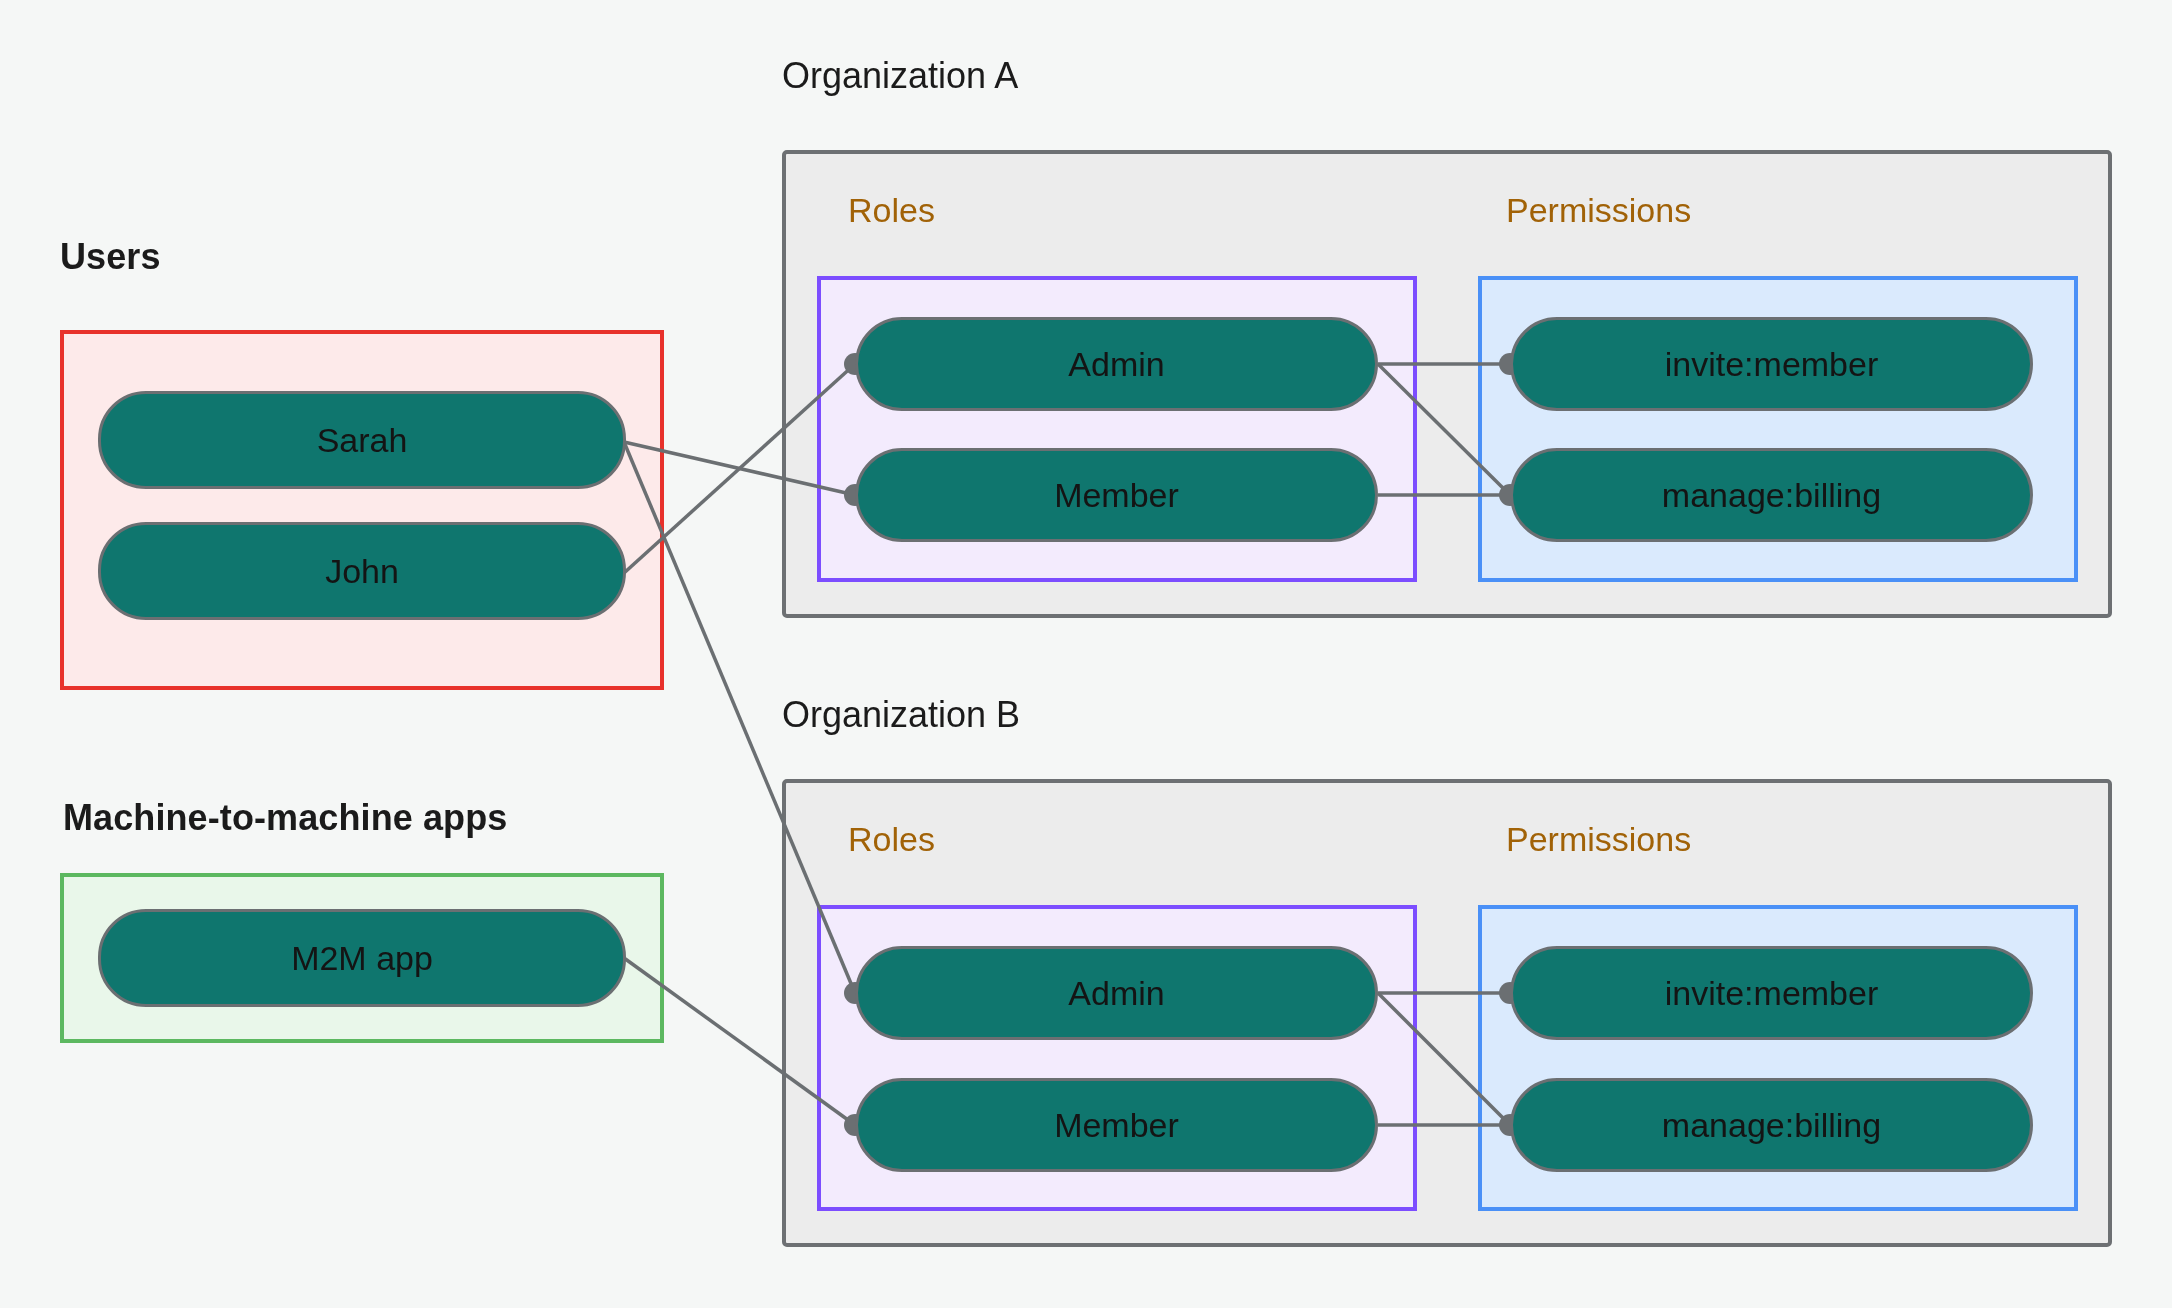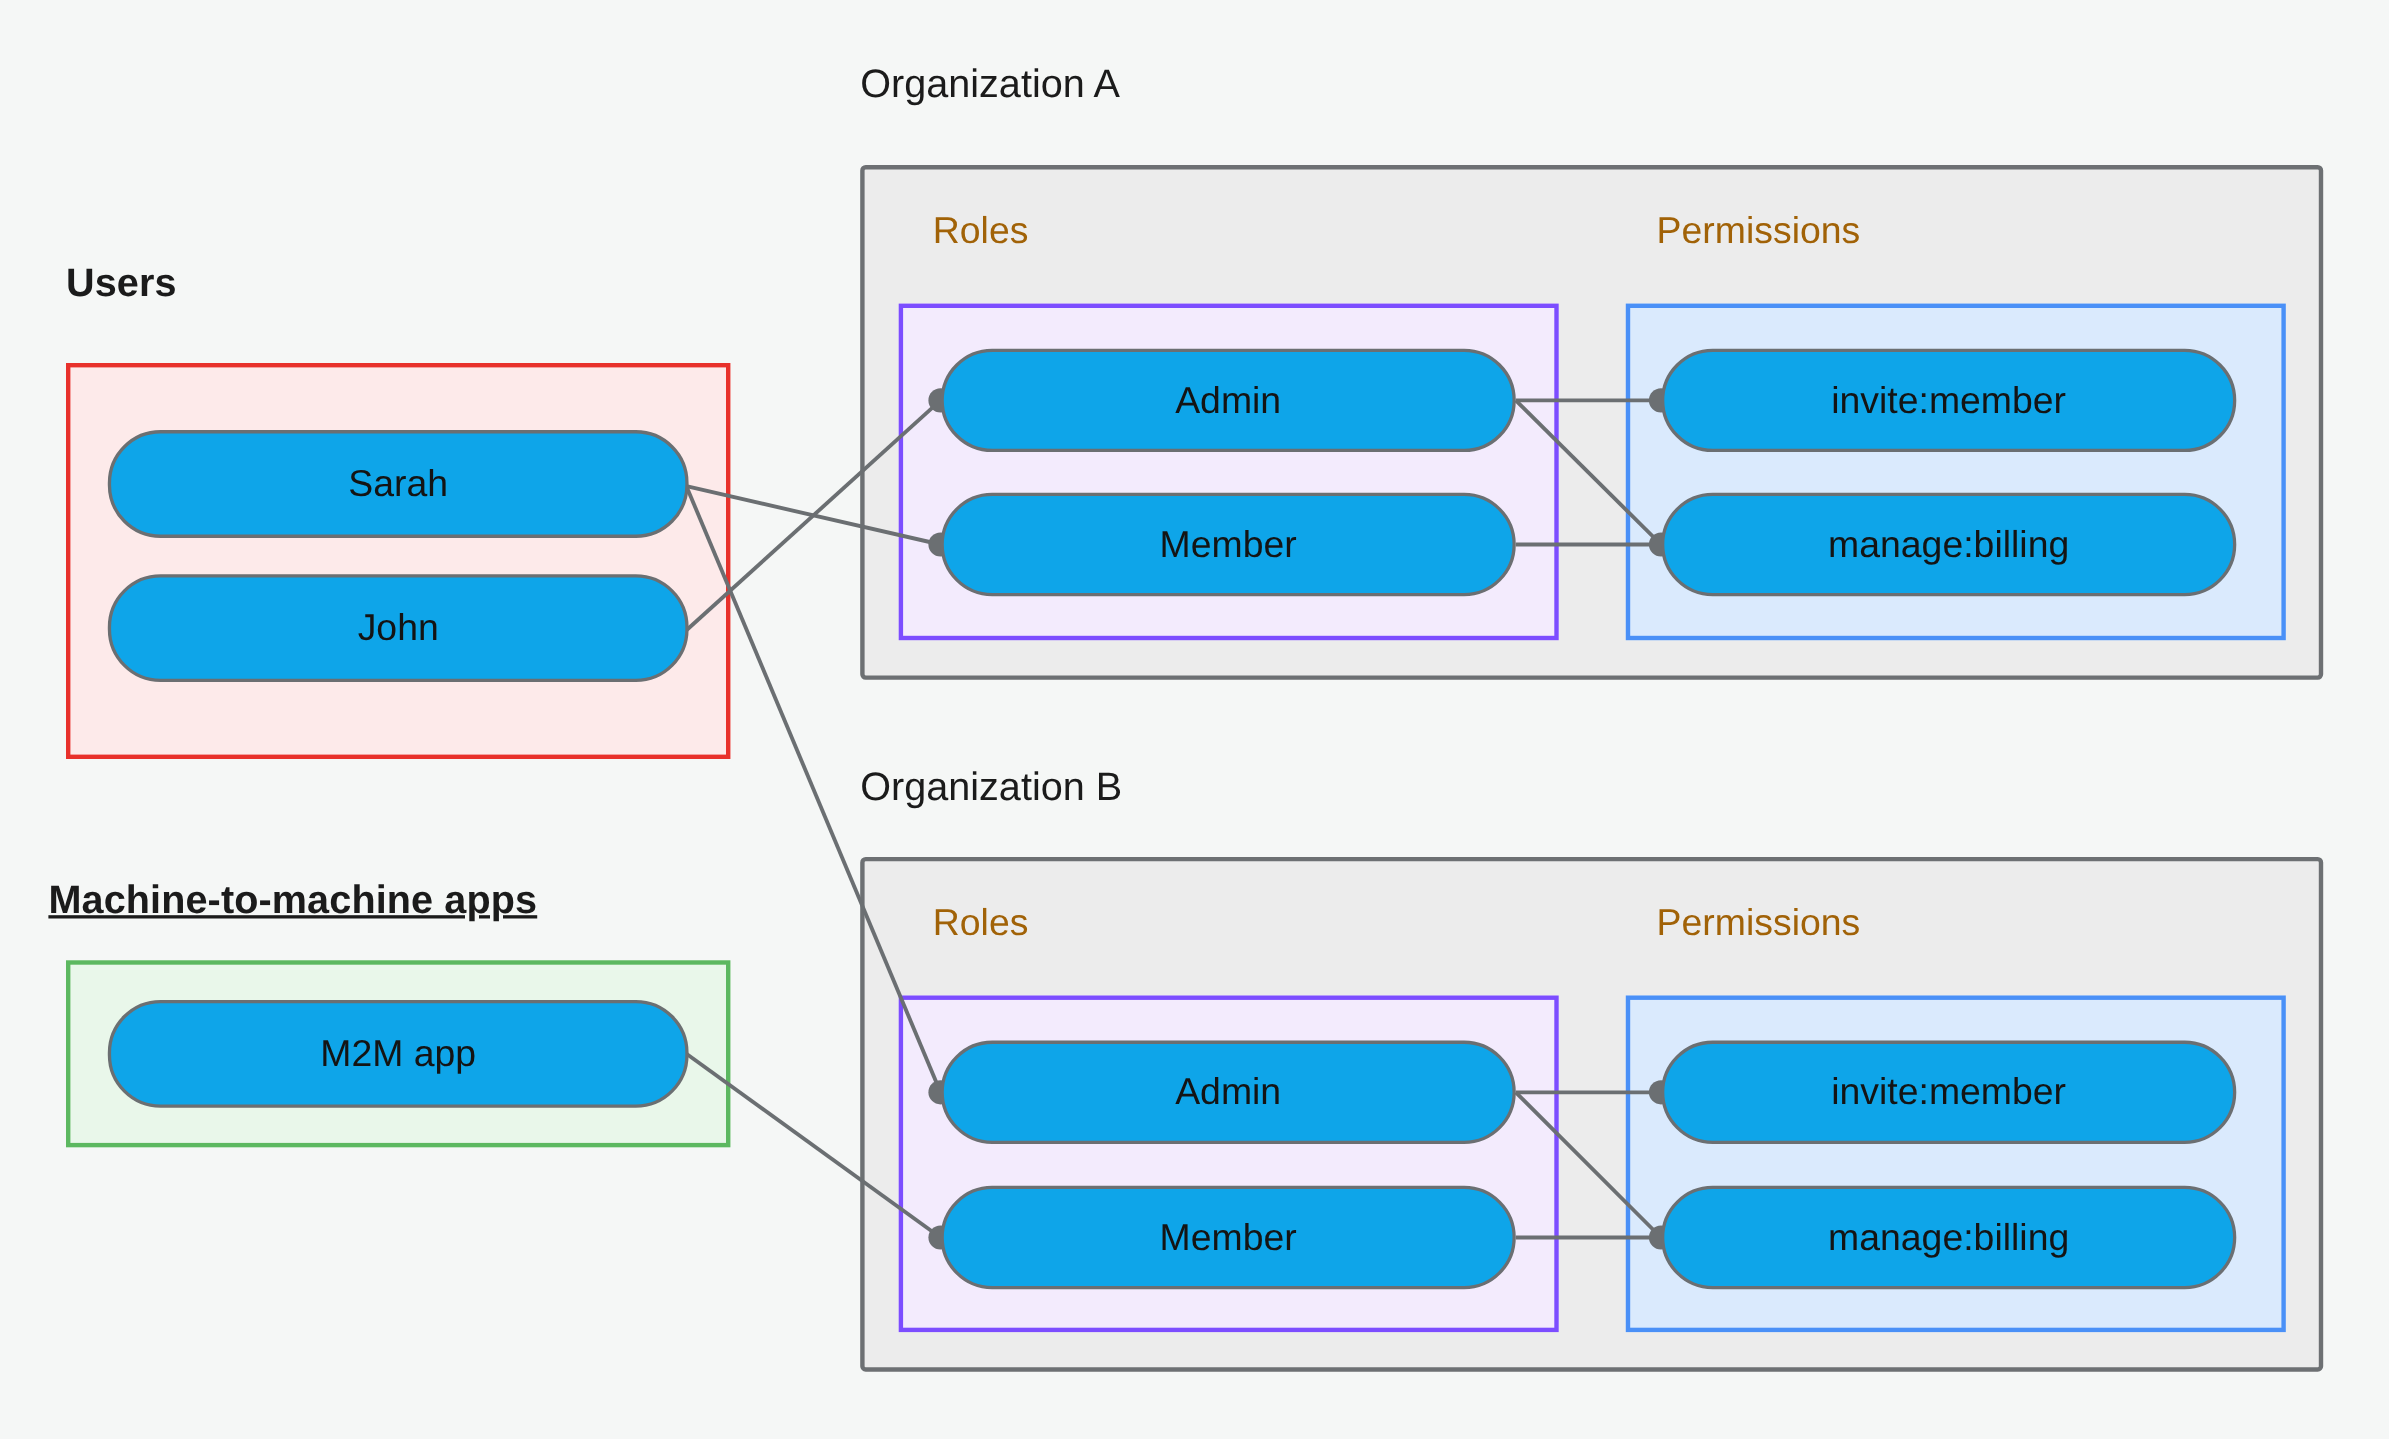--- a/index.html
+++ b/index.html
@@ -77,21 +77,21 @@
     z-index: 3;
   }
   .box-perms {
     background: #daeafd;
     border: 4px solid #4a90f7;
     z-index: 3;
   }
   .node {
     position: absolute;
     box-sizing: border-box;
-    background: #0ea5e9;
+    background: #0f766e;
     border: 3px solid #6b6f72;
     border-radius: 48px;
     display: flex;
     align-items: center;
     justify-content: center;
     font-size: 34px;
     color: #141414;
     z-index: 6;
     white-space: nowrap;
   }
@@ -137,21 +137,21 @@
   </svg>
 
   <div class="grp-label" style="left:60px; top:236px;">Users</div>
 
   <div class="box box-users" style="left:60px; top:330px; width:604px; height:360px;"></div>
 
   <div class="node" style="left:98px; top:391px; width:528px; height:98px;">Sarah</div>
 
   <div class="node" style="left:98px; top:522px; width:528px; height:98px;">John</div>
 
-  <div class="grp-label" style="left:44px; top:797px;text-decoration:underline;">Machine-to-machine apps</div>
+  <div class="grp-label" style="left:63px; top:797px;">Machine-to-machine apps</div>
 
   <div class="box box-m2m" style="left:60px; top:873px; width:604px; height:170px;"></div>
 
   <div class="node" style="left:98px; top:909px; width:528px; height:98px;">M2M app</div>
 
   <div class="org-label" style="left:782px; top:55px;">Organization A</div>
 
   <div class="box box-org" style="left:782px; top:150px; width:1330px; height:468px;"></div>
 
   <div class="sec-label" style="left:820px; top:191px;">Roles</div>

